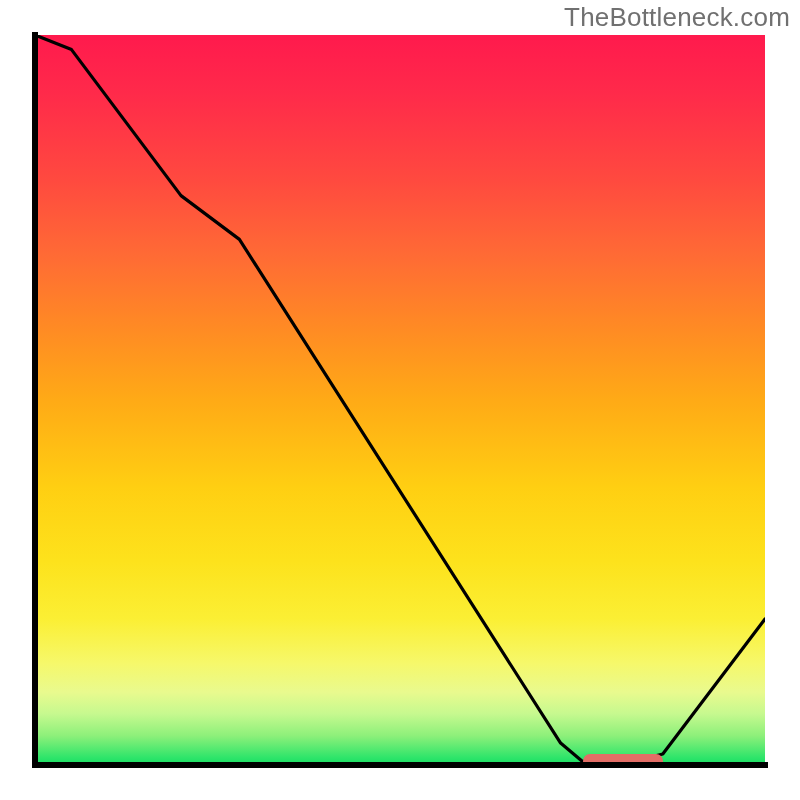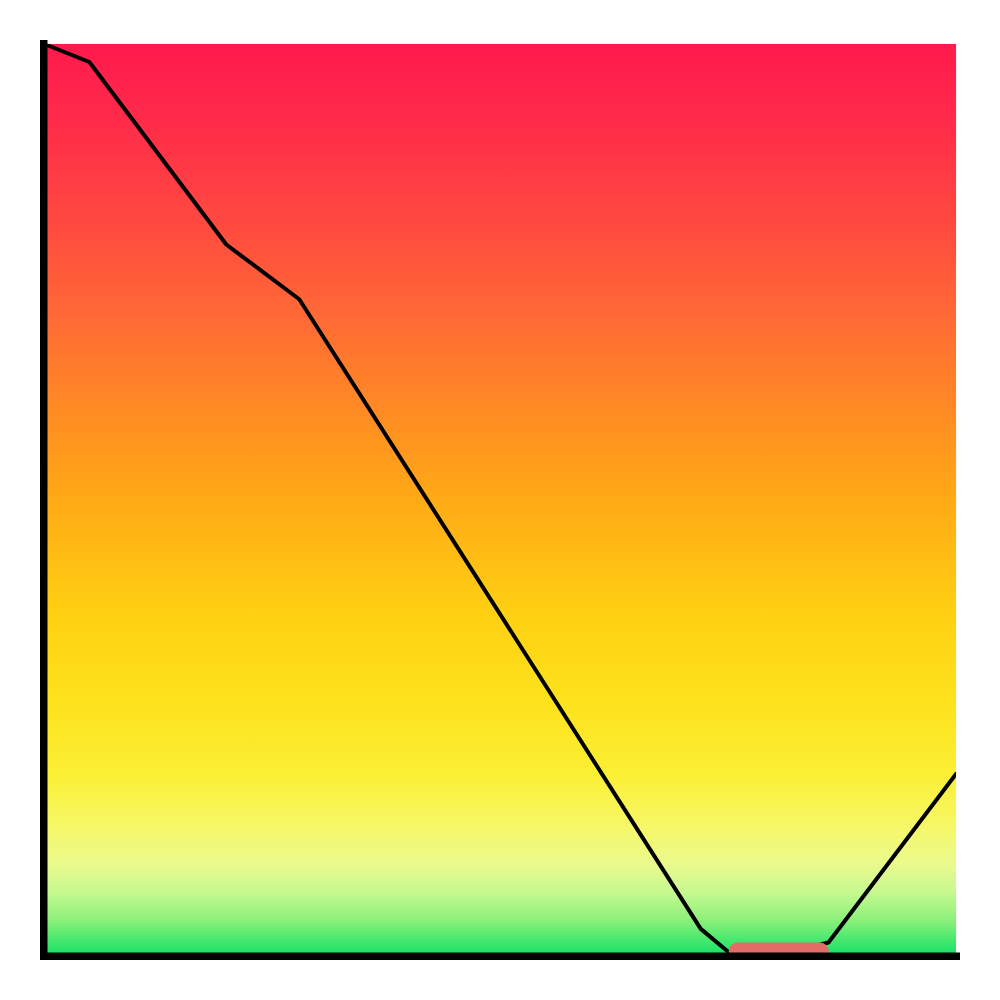--- a/index.html
+++ b/index.html
@@ -78,20 +78,21 @@
     border-radius: 7px;
     background: #e26d66;
     z-index: 4;
   }
 </style>
 </head>
 <body>
 
 <div class="chart-wrap">
 
+  <div class="watermark">TheBottleneck.com</div>
 
   <div class="plot-area">
     <div class="gradient-bg"></div>
 
     <svg class="overlay" viewBox="0 0 730 730" preserveAspectRatio="none">
       <path id="curve-path" fill="none" stroke="#000" stroke-width="3.2" stroke-linejoin="round" stroke-linecap="round" d="M0.0 0.0 L36.5 14.6 L146.0 160.6 L204.4 204.4 L525.6 708.1 L547.5 726.4 L598.6 726.4 L627.8 719.0 L730.0 584.0"></path>
     </svg>
 
     <div class="optimal-bar" id="optimal-bar" style="left: 547.5px; width: 80.3px; top: 719.35px;"></div>
   </div>

